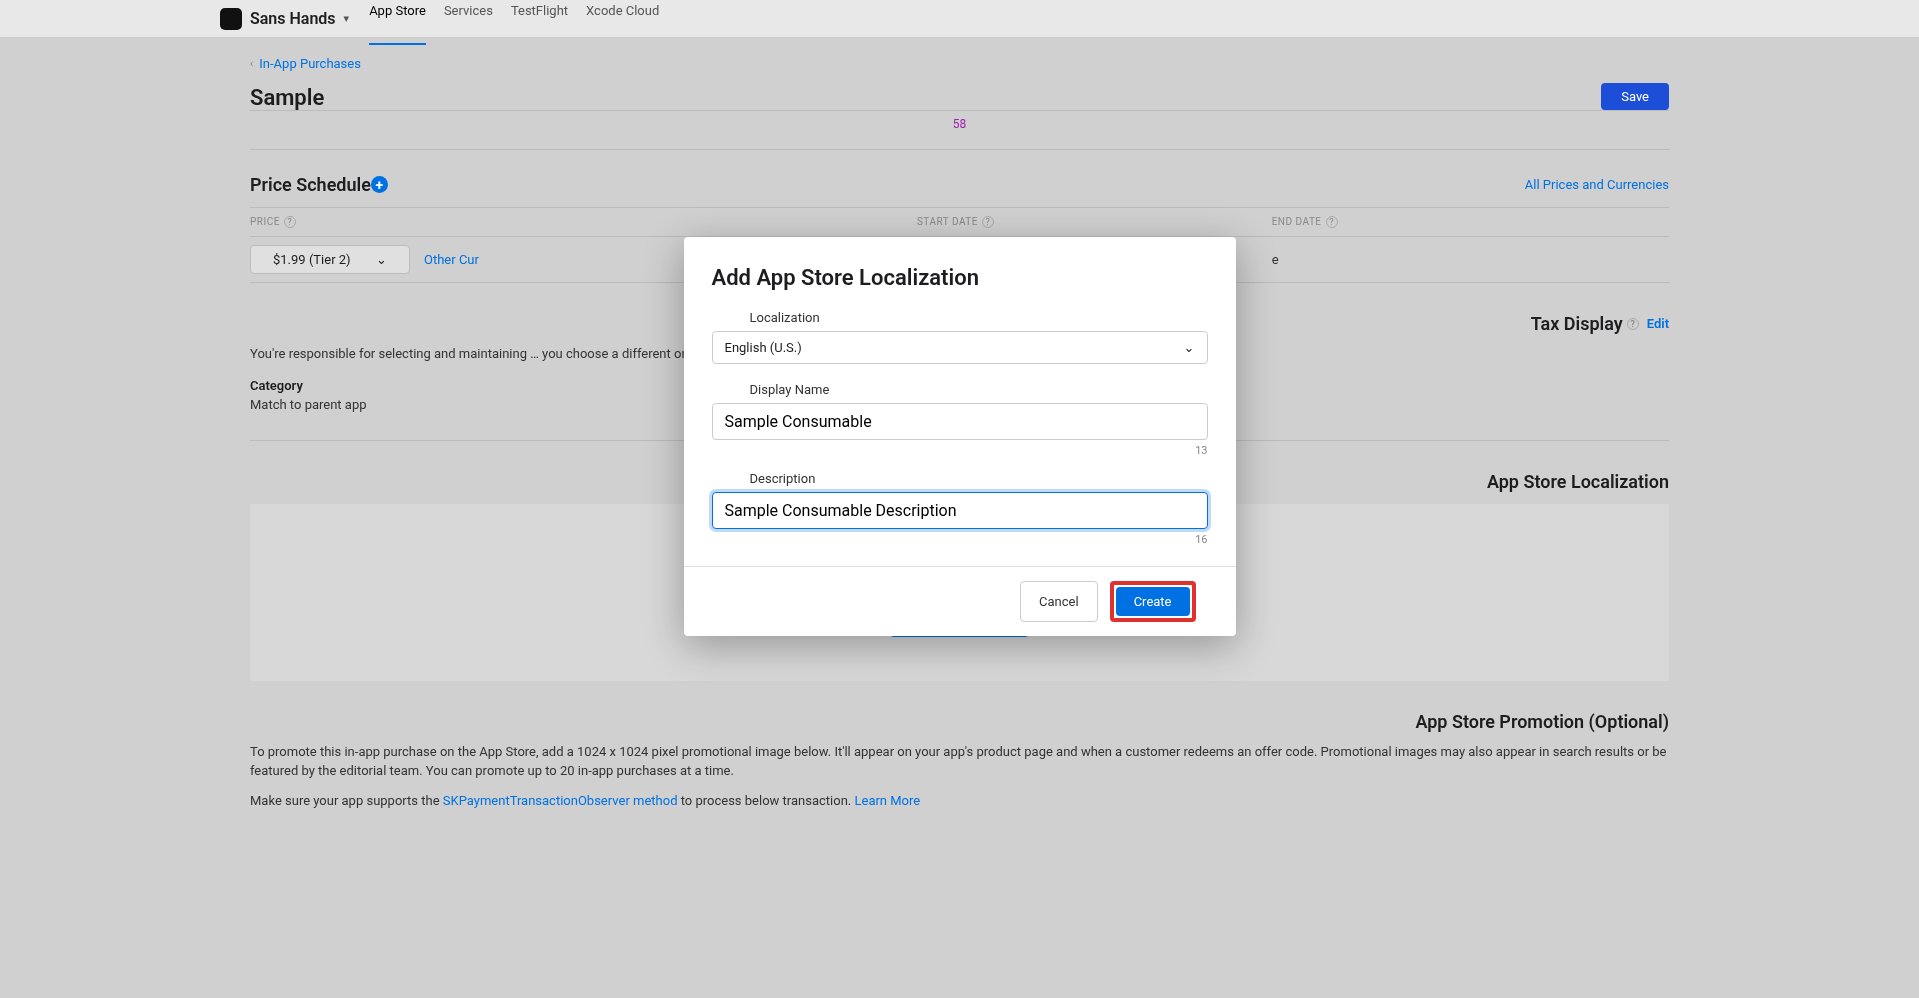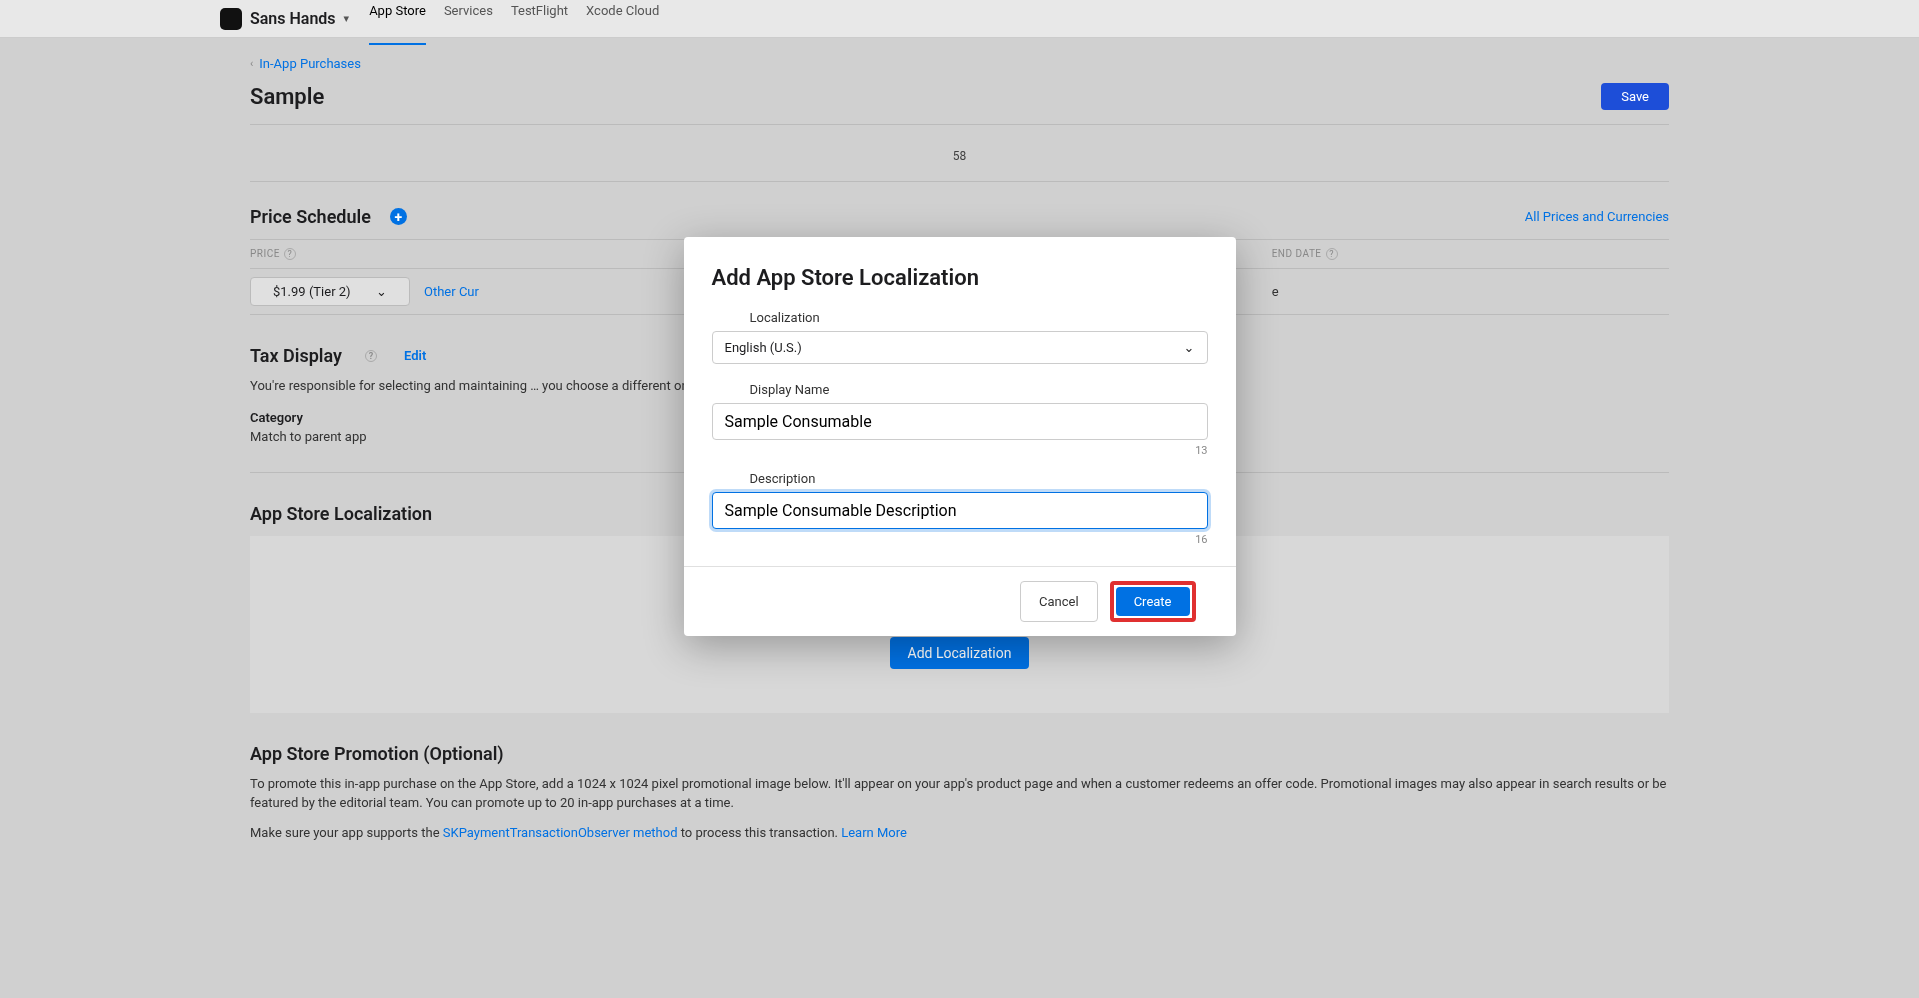--- a/index.html
+++ b/index.html
@@ -69,58 +69,57 @@
       margin-bottom: 12px;
       cursor: pointer;
     }
     .breadcrumb-chevron {
       color: #888;
       font-size: 11px;
     }
     .page-header {
       display: flex;
       justify-content: space-between;
-      align-items: center;
-      margin-bottom: 18px;
-      padding-bottom: 14px;
+      align-items: flex-end;
       border-bottom: 1px solid #bbb;
     }
     .page-title {
       font-size: 22px;
       font-weight: 600;
     }
     .save-btn {
       background: #1d4ed8;
       color: #fff;
       border: none;
       padding: 6px 20px;
       border-radius: 4px;
       font-size: 13px;
       cursor: pointer;
     }
     .count-row {
       text-align: center;
-      color: #404040;
+      color: #a21caf;
       font-size: 12px;
       padding: 6px 0 18px;
       border-bottom: 1px solid #bbb;
       margin-bottom: 24px;
     }
     .section-header {
       display: flex;
       align-items: center;
       justify-content: space-between;
       margin-bottom: 12px;
     }
     .section-title {
       font-size: 18px;
       font-weight: 600;
       display: flex;
       align-items: center;
-      gap: 19px;
+      gap: 0;
+      justify-content: flex-end;
     }
     .add-circle {
       width: 17px;
       height: 17px;
       background: #0071e3;
       border-radius: 50%;
       color: #fff;
       display: inline-flex;
       align-items: center;
       justify-content: center;
@@ -406,21 +405,21 @@
     <div class="localization-box">
       <div class="localization-desc">Provide a display name and description for your in-app purchase, and we'll show this on the App Store.</div>
       <button class="add-loc-btn">Add Localization</button>
     </div>
   </div>
 
   <div class="promo-section">
     <div class="section-title" style="margin-bottom:10px;">App Store Promotion (Optional)</div>
     <div class="desc-text">To promote this in-app purchase on the App Store, add a 1024 x 1024 pixel promotional image below. It'll appear on your app's product page and when a customer redeems an offer code. Promotional images may also appear in search results or be featured by the editorial team. You can promote up to 20 in-app purchases at a time.</div>
     <div class="desc-text">
-      <span>Make sure your app supports the </span><span class="link-text">SKPaymentTransactionObserver method</span><span> to process this transaction. </span><span class="link-text">Learn More</span>
+      <span>Make sure your app supports the </span><span class="link-text">SKPaymentTransactionObserver method</span><span> to process below transaction. </span><span class="link-text">Learn More</span>
     </div>
   </div>
 </div>
 
 <div class="modal-overlay">
   <div class="modal">
     <div class="modal-body">
       <div class="modal-title">Add App Store Localization</div>
 
       <label class="field-label">Localization</label>

